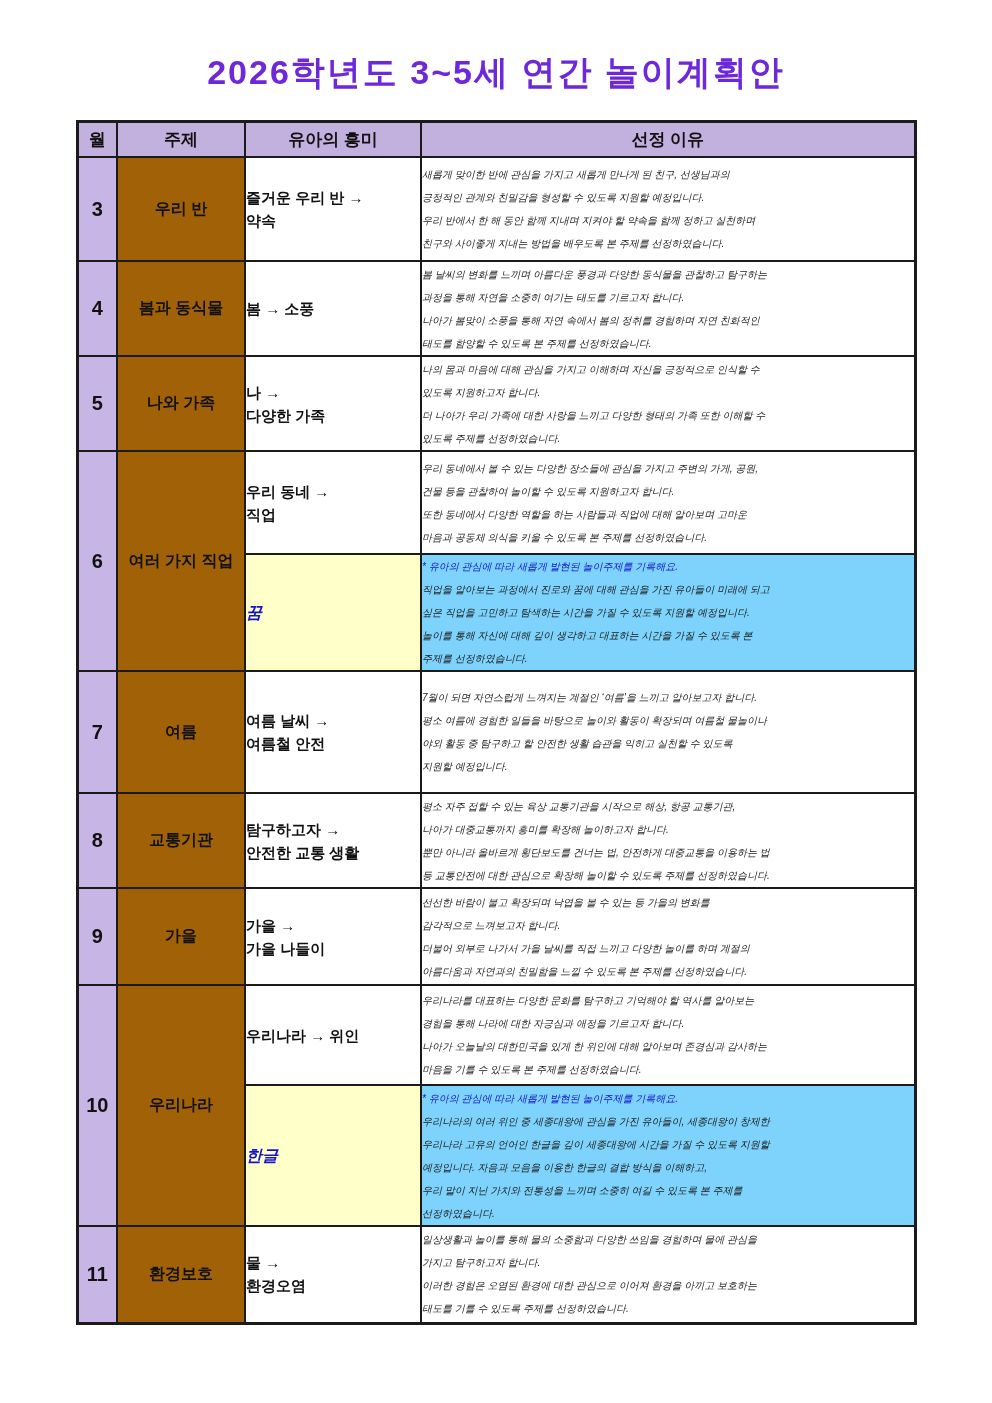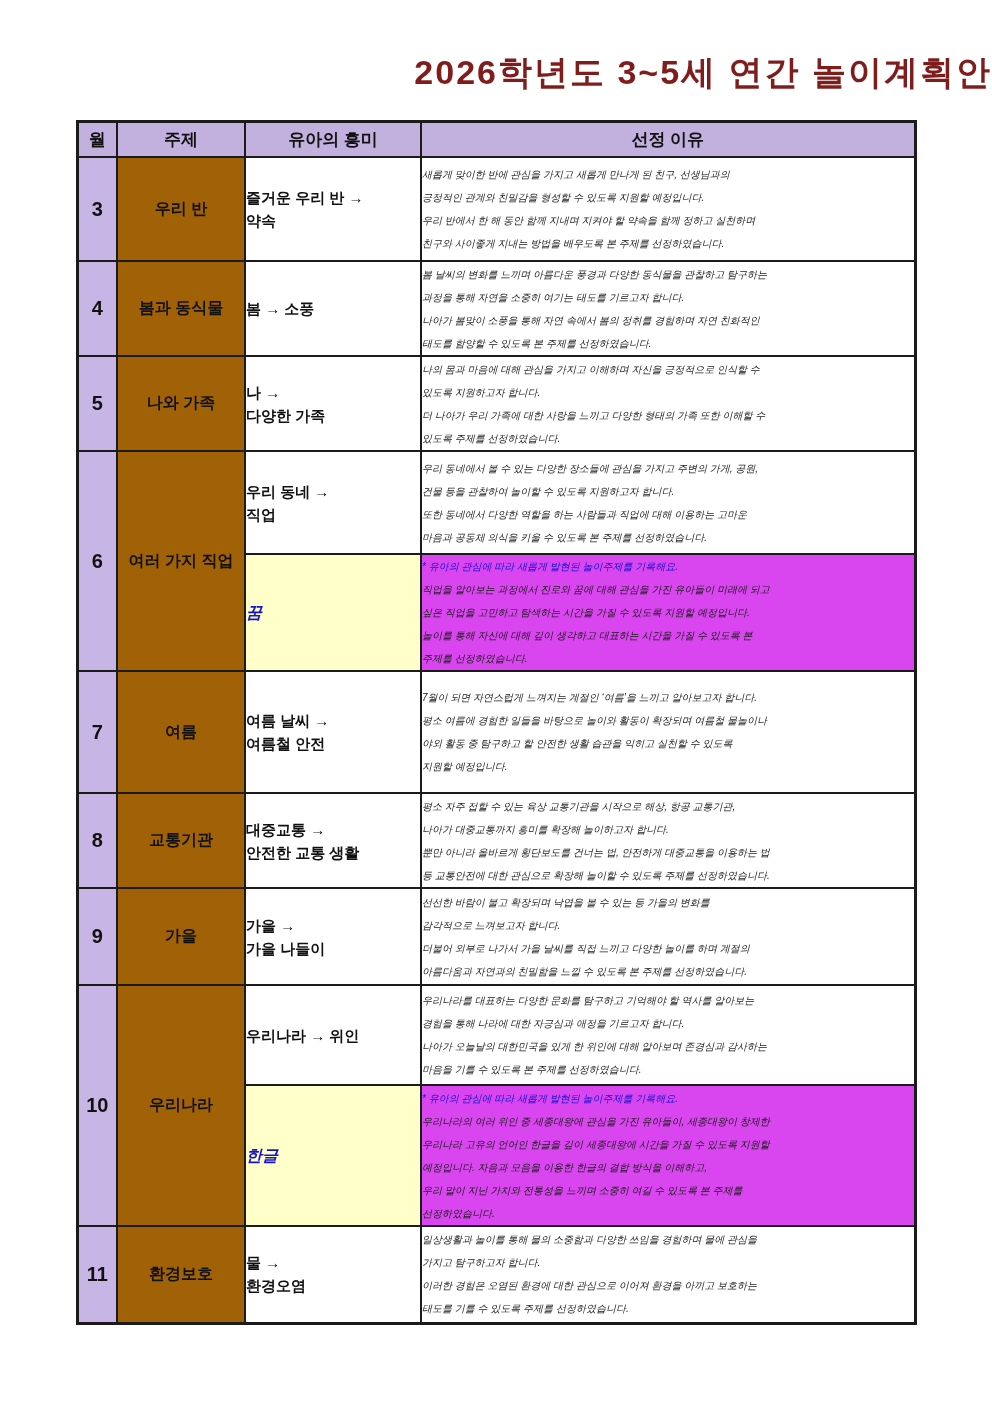--- a/index.html
+++ b/index.html
@@ -3,27 +3,27 @@
 <meta charset="utf-8">
 <style>
   html,body { margin:0; padding:0; }
   body {
     width:992px; height:1403px;
     background:#ffffff;
     font-family:"Liberation Sans","DejaVu Sans",sans-serif;
     color:#1c1c1c;
   }
   .page-title {
-    text-align:right;
+    text-align:center;
     padding-top:50px;
     padding-bottom:24px;
     font-size:34px;
     font-weight:bold;
     letter-spacing:2px;
-    color:#7f1d1d;
+    color:#6d28d9;
   }
   table.plan {
     border-collapse:collapse;
     margin:0 auto;
     table-layout:fixed;
     width:838px;
     border:3px solid #1b1b1b;
   }
   table.plan th, table.plan td {
     border:2px solid #1b1b1b;
@@ -67,21 +67,21 @@
   td.interest-cell.hl .interest-line {
     color:#1414cc;
     font-style:italic;
     font-size:16px;
   }
   td.reason-cell {
     background:#ffffff;
     vertical-align:middle;
     padding:5px 10px;
   }
-  td.reason-cell.hl-side { background:#d946ef; }
+  td.reason-cell.hl-side { background:#7dd3fc; }
   .rl {
     font-style:italic;
     font-size:10px;
     line-height:23px;
     color:#1c1c1c;
     white-space:nowrap;
   }
   .rl.note { color:#1414cc; }
 </style>
 </head>
@@ -152,21 +152,21 @@
   <tr style="height:103px">
     <td class="month-cell" rowspan="2">6</td>
     <td class="theme-cell" rowspan="2">여러 가지 직업</td>
     <td class="interest-cell">
       <div class="interest-line">우리 동네 →</div>
       <div class="interest-line">직업</div>
     </td>
     <td class="reason-cell">
       <div class="rl">우리 동네에서 볼 수 있는 다양한 장소들에 관심을 가지고 주변의 가게, 공원,</div>
       <div class="rl">건물 등을 관찰하여 놀이할 수 있도록 지원하고자 합니다.</div>
-      <div class="rl">또한 동네에서 다양한 역할을 하는 사람들과 직업에 대해 이용하는 고마운</div>
+      <div class="rl">또한 동네에서 다양한 역할을 하는 사람들과 직업에 대해 알아보며 고마운</div>
       <div class="rl">마음과 공동체 의식을 키울 수 있도록 본 주제를 선정하였습니다.</div>
     </td>
   </tr>
   <tr style="height:113px">
     <td class="interest-cell hl">
       <div class="interest-line">꿈</div>
     </td>
     <td class="reason-cell hl-side">
       <div class="rl note">* 유아의 관심에 따라 새롭게 발현된 놀이주제를 기록해요.</div>
       <div class="rl">직업을 알아보는 과정에서 진로와 꿈에 대해 관심을 가진 유아들이 미래에 되고</div>
@@ -188,21 +188,21 @@
       <div class="rl">평소 여름에 경험한 일들을 바탕으로 놀이와 활동이 확장되며 여름철 물놀이나</div>
       <div class="rl">야외 활동 중 탐구하고 할 안전한 생활 습관을 익히고 실천할 수 있도록</div>
       <div class="rl">지원할 예정입니다.</div>
     </td>
   </tr>
 
   <tr style="height:95px">
     <td class="month-cell">8</td>
     <td class="theme-cell">교통기관</td>
     <td class="interest-cell">
-      <div class="interest-line">대중교통 →</div>
+      <div class="interest-line">탐구하고자 →</div>
       <div class="interest-line">안전한 교통 생활</div>
     </td>
     <td class="reason-cell">
       <div class="rl">평소 자주 접할 수 있는 육상 교통기관을 시작으로 해상, 항공 교통기관,</div>
       <div class="rl">나아가 대중교통까지 흥미를 확장해 놀이하고자 합니다.</div>
       <div class="rl">뿐만 아니라 올바르게 횡단보도를 건너는 법, 안전하게 대중교통을 이용하는 법</div>
       <div class="rl">등 교통안전에 대한 관심으로 확장해 놀이할 수 있도록 주제를 선정하였습니다.</div>
     </td>
   </tr>
 

